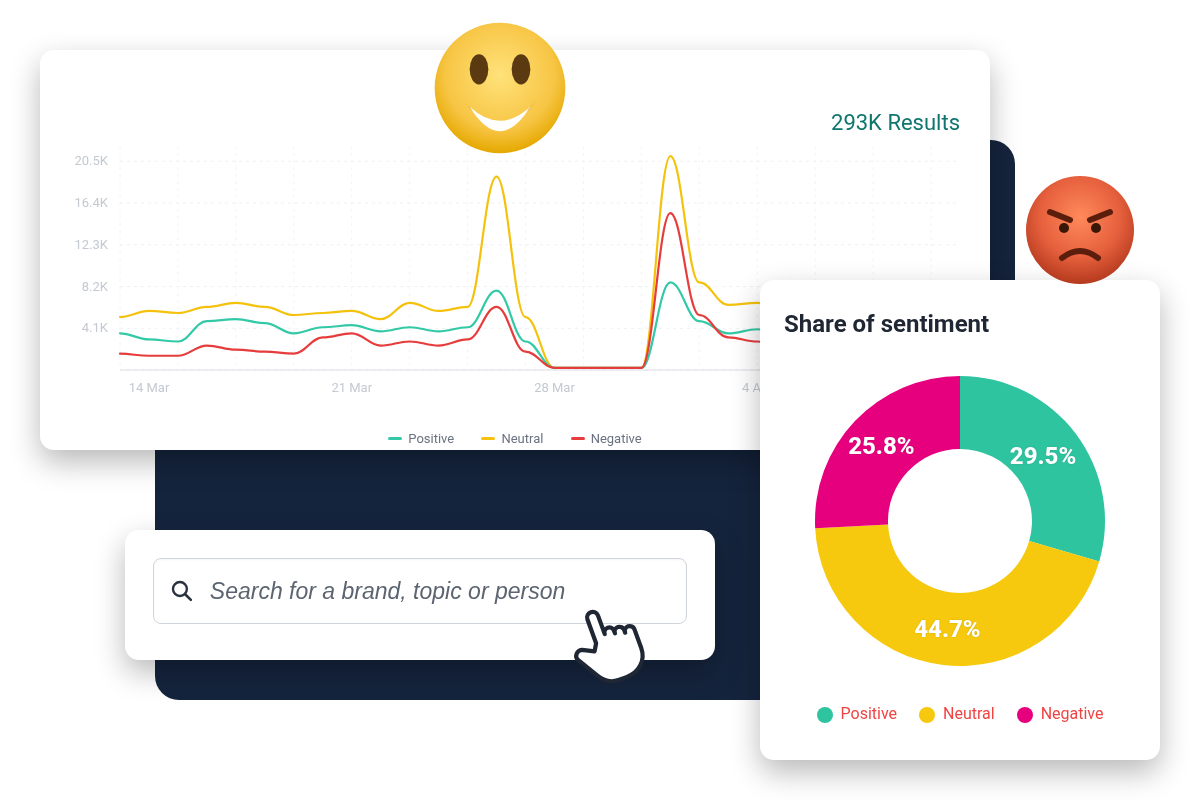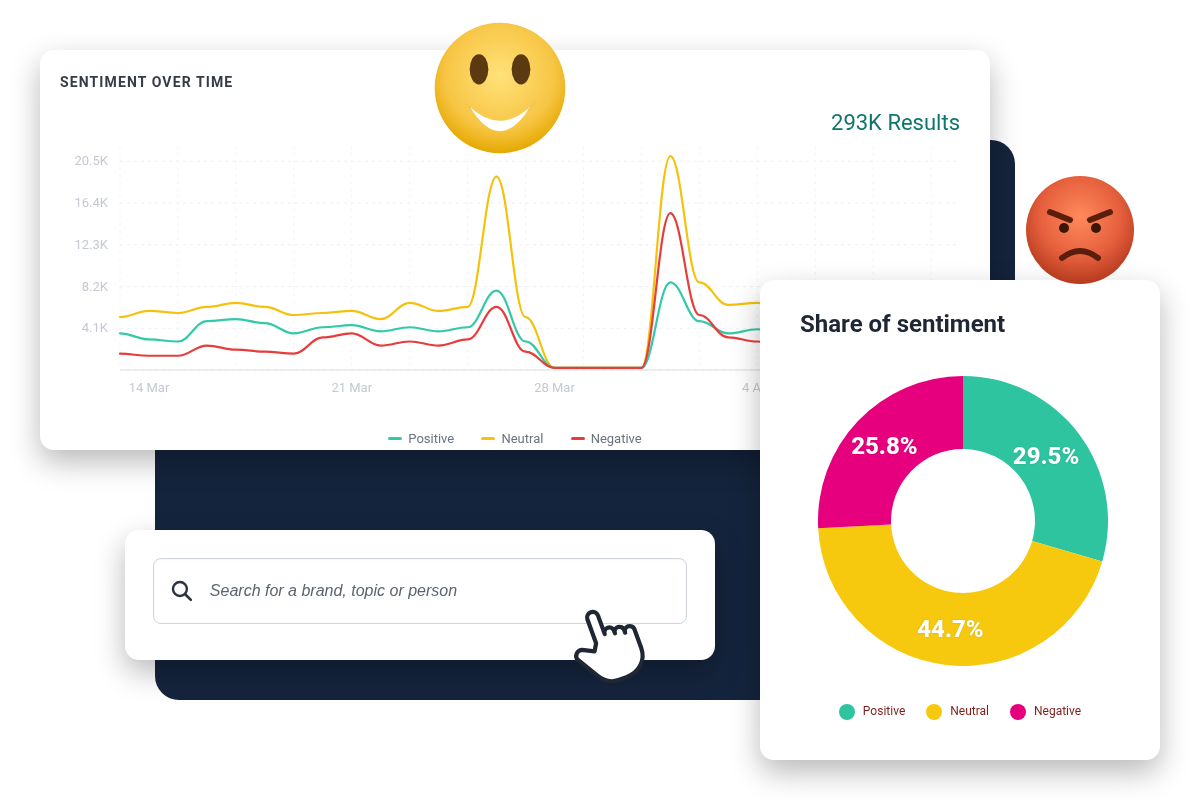--- a/index.html
+++ b/index.html
@@ -10,41 +10,40 @@
   .line-title{font-size:14px;font-weight:700;letter-spacing:.08em;color:#353b47;}
   .results{position:absolute;right:30px;top:60px;font-size:22px;color:#0f766e;}
   .plot{position:absolute;left:20px;top:90px;width:910px;height:260px;}
   .plot svg{display:block;}
   .legend{position:absolute;bottom:4px;left:0;right:0;text-align:center;font-size:13px;color:#6b7280;}
   .lg{display:inline-flex;align-items:center;margin:0 12px;}
   .lg .dash{display:inline-block;width:14px;height:3px;border-radius:2px;margin-right:6px;}
   .search-card{left:125px;top:530px;width:590px;height:130px;padding:28px;box-sizing:border-box;}
   .search-box{display:flex;align-items:center;height:64px;border:1px solid #cfd4da;border-radius:8px;padding:0 16px;box-shadow:inset 0 1px 2px rgba(0,0,0,.04);}
   .search-box .mag{width:26px;height:26px;margin-right:14px;}
-  .search-box input{border:0;outline:0;font-size:16px;font-style:italic;color:#0c4a6e;width:100%;background:transparent;}
+  .search-box input{border:0;outline:0;font-size:23px;font-style:italic;color:#0c4a6e;width:100%;background:transparent;}
   .search-box input::placeholder{color:#5b6470;font-style:italic;}
-  .donut-card{left:760px;top:280px;width:400px;height:480px;padding:24px 38px;box-sizing:border-box;}
+  .donut-card{left:760px;top:280px;width:400px;height:480px;padding:24px 22px;box-sizing:border-box;}
   .donut-title{font-size:24px;font-weight:700;color:#1f2734;margin:6px 0 18px 2px;}
   .donut-wrap{position:relative;width:330px;height:330px;margin:0 auto;}
   .donut-wrap .pct{position:absolute;font-size:24px;font-weight:800;color:#fff;transform:translate(-50%,-50%);text-shadow:0 0 2px rgba(0,0,0,.15);}
-  .donut-legend{text-align:center;margin-top:18px;font-size:12px;color:#7f1d1d;}
+  .donut-legend{text-align:center;margin-top:18px;font-size:16px;color:#ef4444;}
   .donut-legend .dot{display:inline-block;width:16px;height:16px;border-radius:50%;margin:0 8px 0 18px;vertical-align:middle;}
   .donut-legend .dot:first-child{margin-left:0;}
   .emoji-happy{position:absolute;left:430px;top:18px;width:140px;height:140px;}
   .emoji-angry{position:absolute;left:1020px;top:170px;width:120px;height:120px;}
   .cursor-hand{position:absolute;left:560px;top:598px;width:90px;height:90px;}
 </style>
 </head>
 <body>
 
 <div class="stage">
   <div class="navy-bg"></div>
 
   <div class="card line-card">
-    <div class="line-title">SENTIMENT OVER TIME</div>
     <div class="results">293K Results</div>
     <div class="plot">
       <svg id="line-svg" width="910" height="260" viewBox="0 0 910 260">
           <line x1="60" y1="230" x2="900" y2="230" stroke="#eef0f3" stroke-dasharray="3 4"></line>
           <line x1="60" y1="188.25454545454545" x2="900" y2="188.25454545454545" stroke="#eef0f3" stroke-dasharray="3 4"></line>
           <text x="48" y="192.25454545454545" text-anchor="end" fill="#c4c9d1" font-size="13">4.1K</text>
           <line x1="60" y1="146.5090909090909" x2="900" y2="146.5090909090909" stroke="#eef0f3" stroke-dasharray="3 4"></line>
           <text x="48" y="150.5090909090909" text-anchor="end" fill="#c4c9d1" font-size="13">8.2K</text>
           <line x1="60" y1="104.76363636363637" x2="900" y2="104.76363636363637" stroke="#eef0f3" stroke-dasharray="3 4"></line>
           <text x="48" y="108.76363636363637" text-anchor="end" fill="#c4c9d1" font-size="13">12.3K</text>

